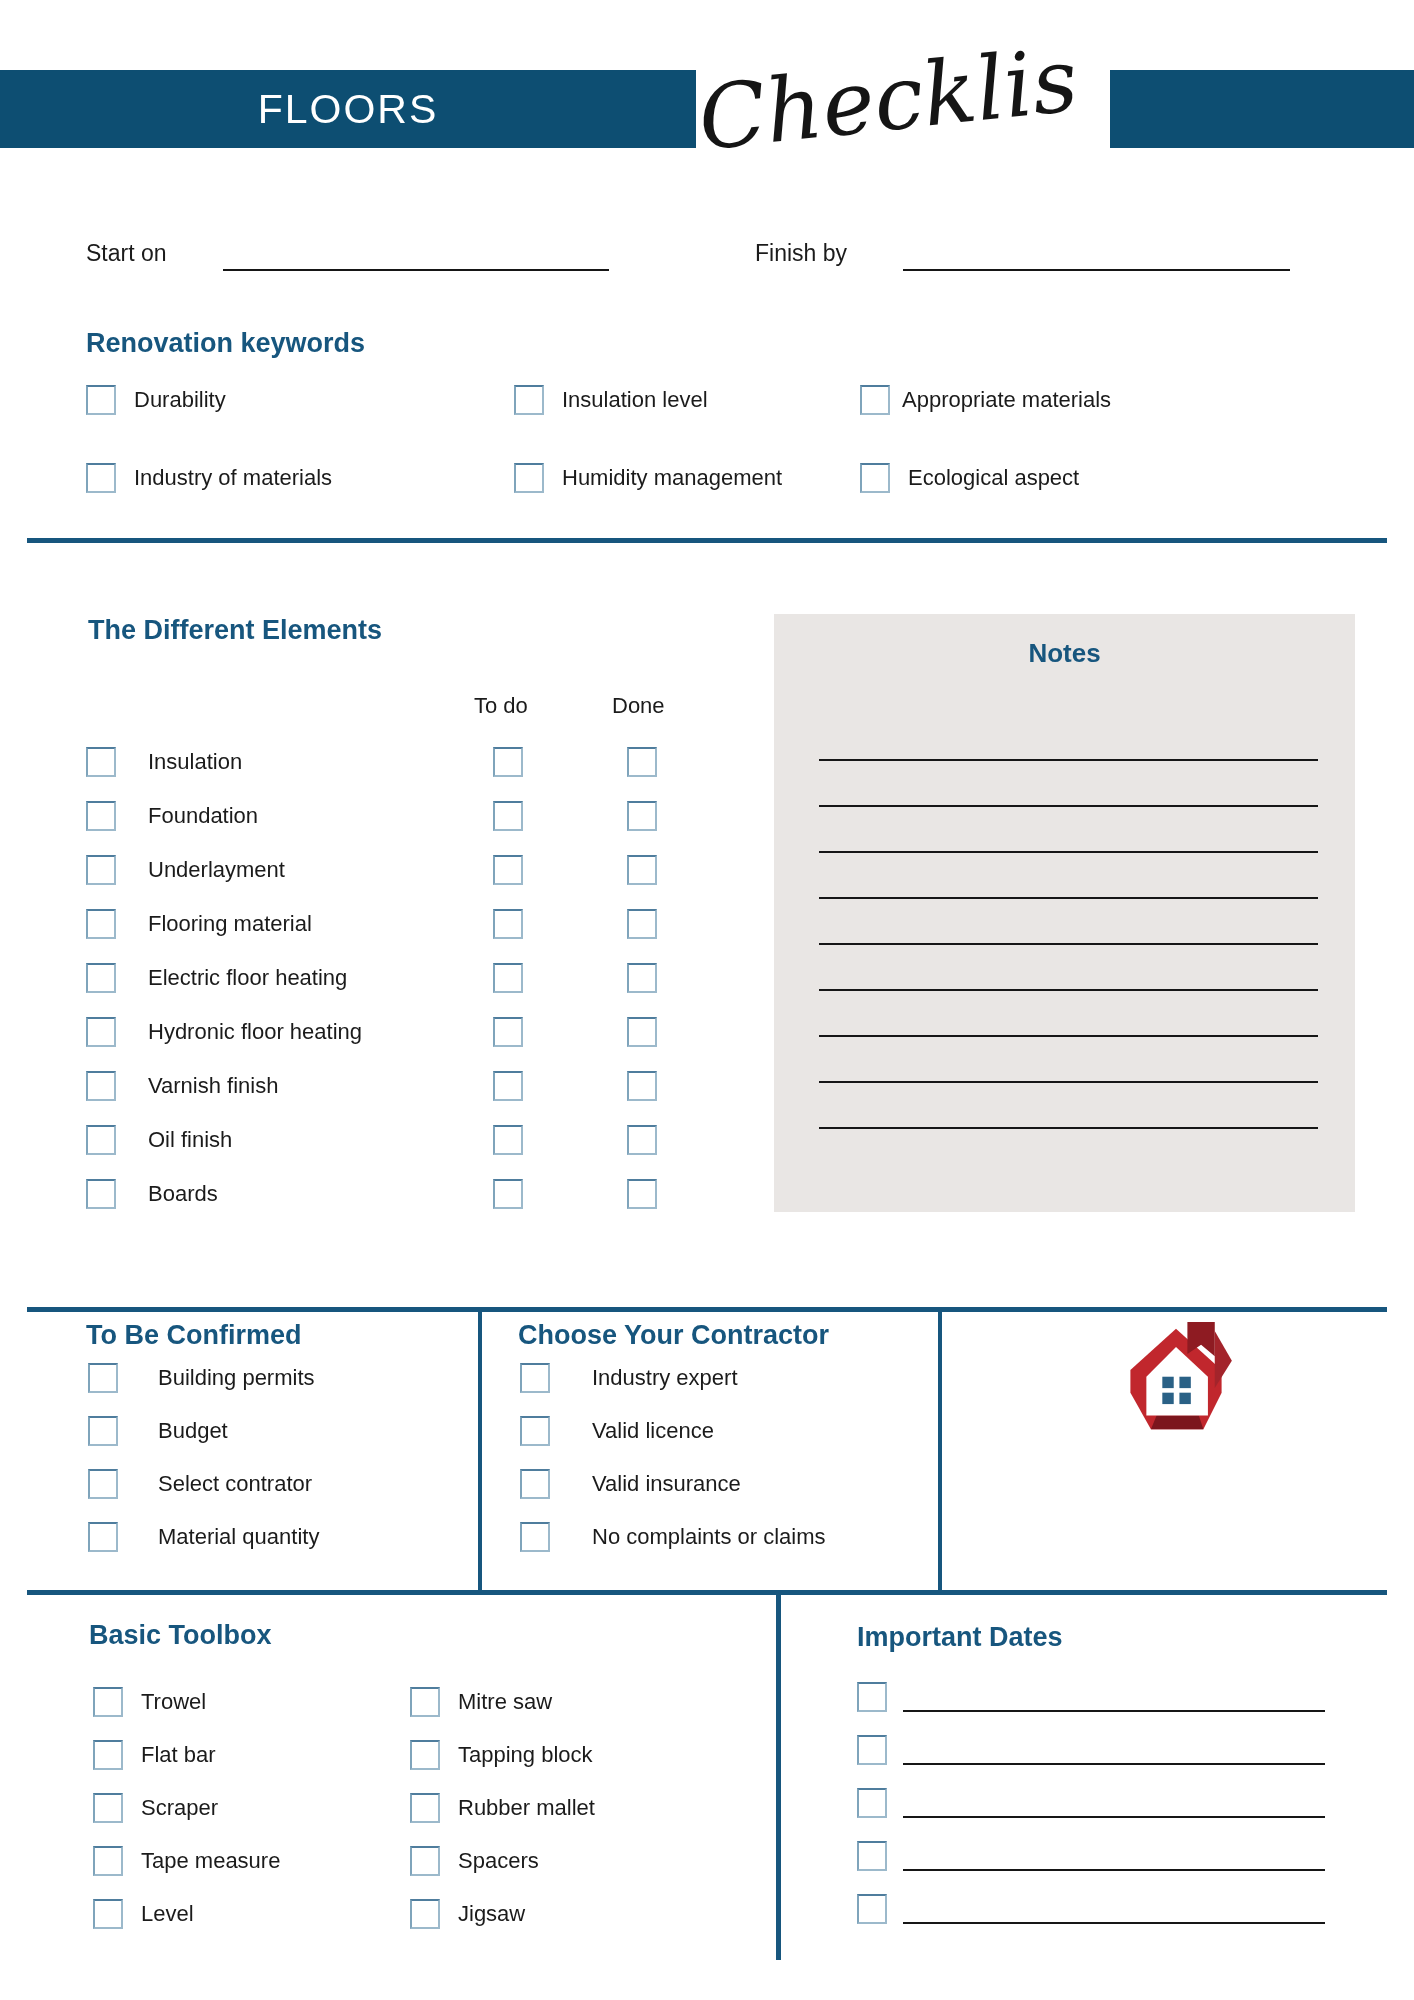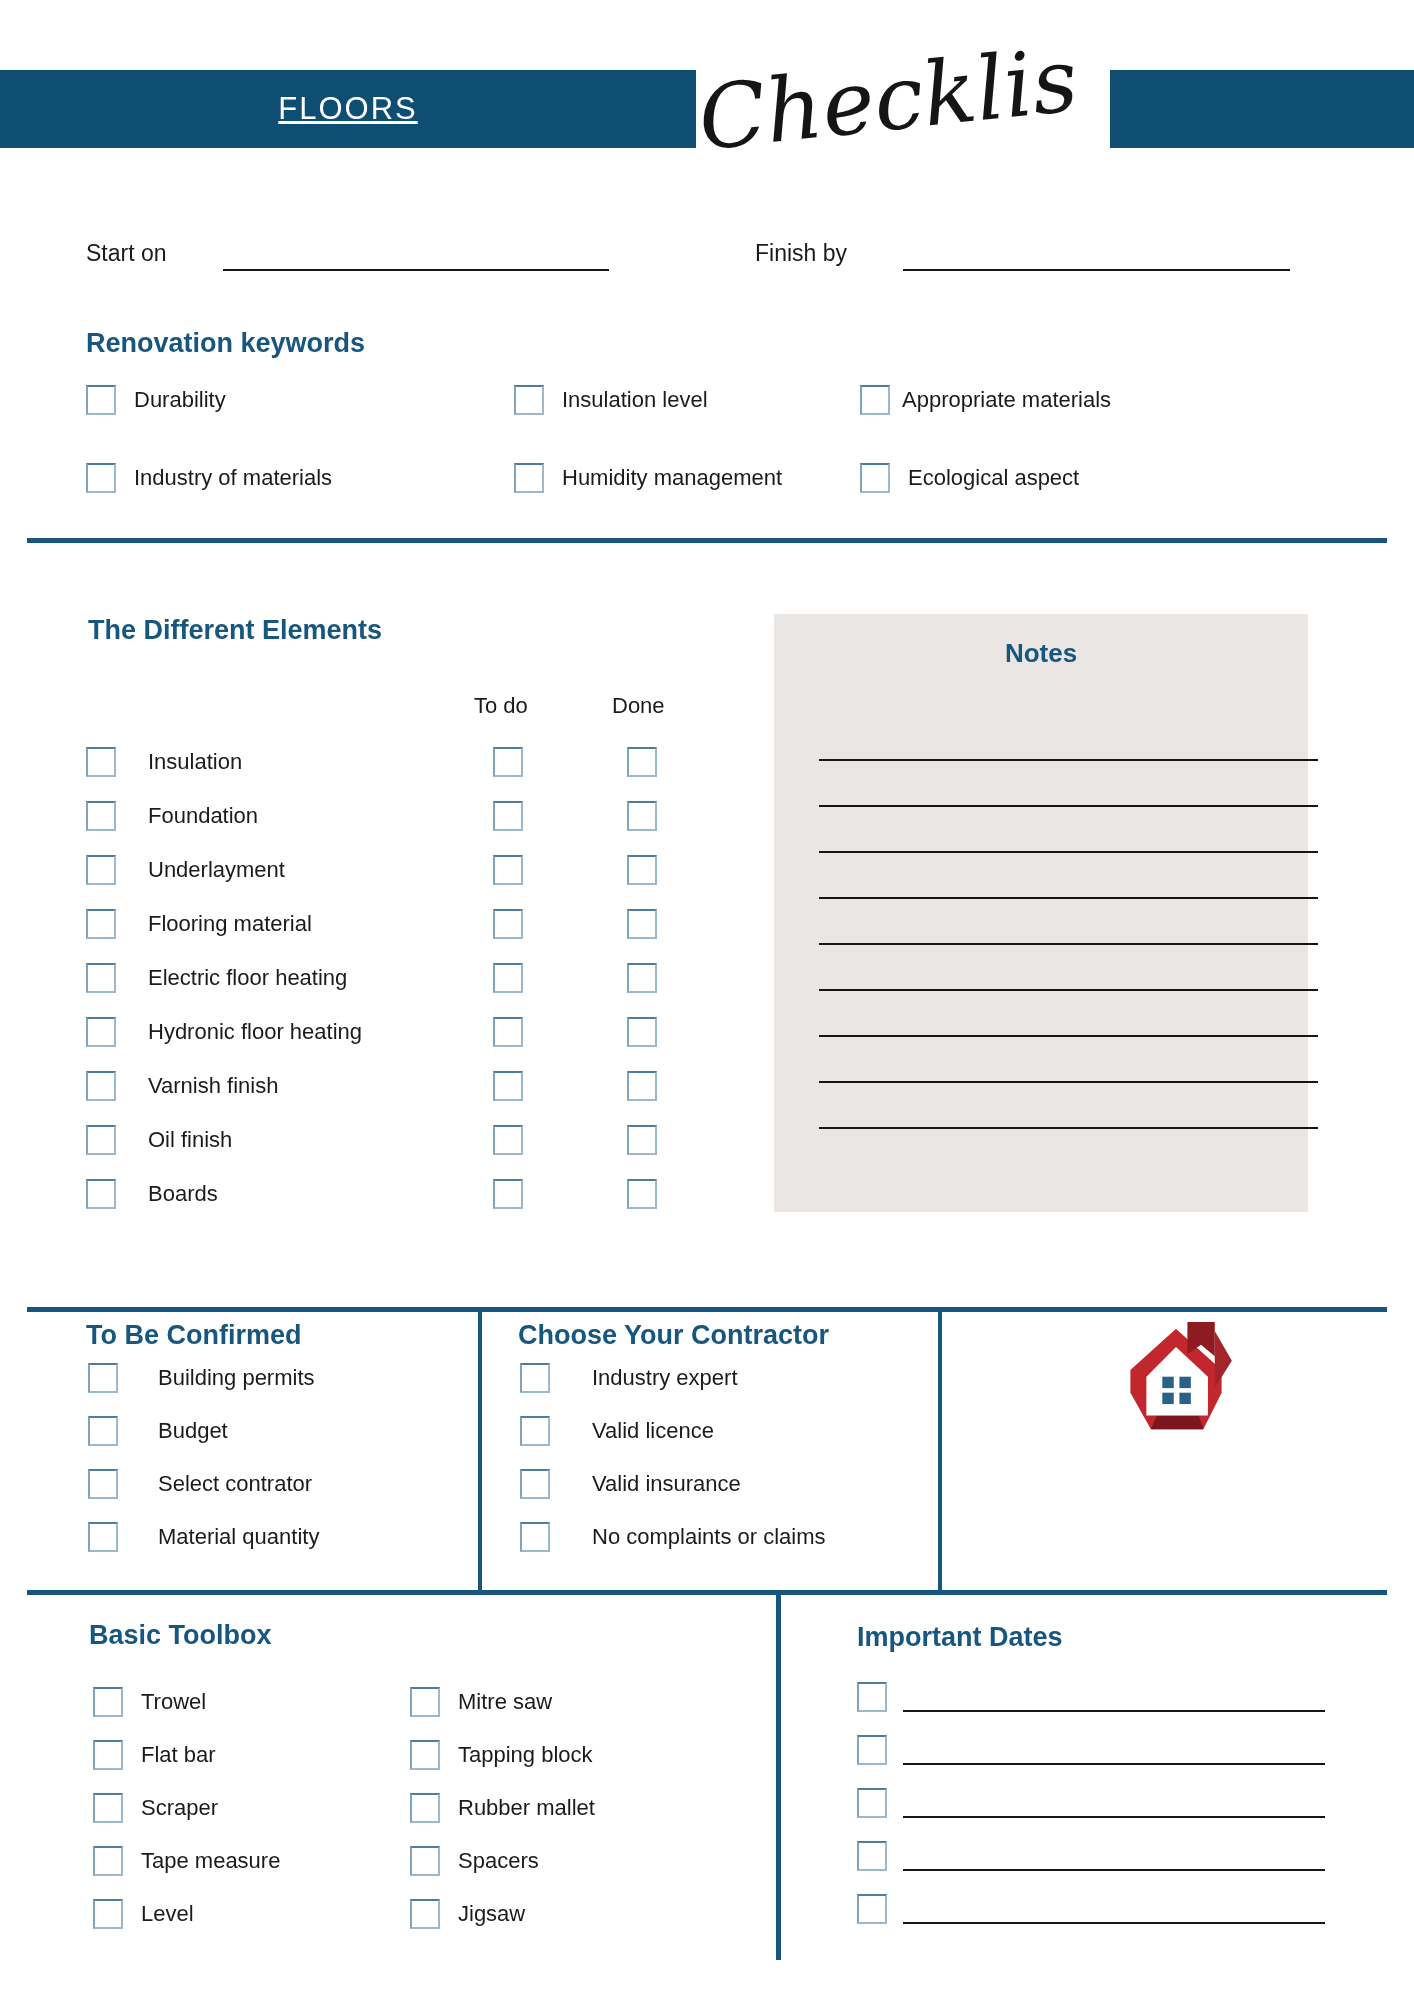--- a/index.html
+++ b/index.html
@@ -6,21 +6,21 @@
   body{
     width:1414px;height:2000px;position:relative;background:#ffffff;
     font-family:"Liberation Sans", sans-serif;color:#1b1b1b;overflow:hidden;
   }
   .abs{position:absolute;}
 
   
   .bar{background:#0d4e72;}
   .bar-left{left:0;top:70px;width:696px;height:78px;display:flex;align-items:center;justify-content:center;}
   .bar-right{left:1110px;top:70px;width:304px;height:78px;}
-  .floors{color:#ffffff;font-size:31px;letter-spacing:2px;font-weight:400;text-decoration:underline;}
+  .floors{color:#ffffff;font-size:41px;letter-spacing:2px;font-weight:400;}
   .script-wrap{left:690px;top:18px;width:390px;height:165px;}
 
   
   .wline{position:absolute;height:0;border-bottom:2px solid #161616;}
 
   .label-lg{font-size:23px;}
   .h-blue{color:#17567e;font-weight:bold;font-size:27px;}
 
   
   .cb{
@@ -40,21 +40,21 @@
   .vdiv{position:absolute;width:4px;background:#17567e;}
 
   
   .elements-rows{left:86px;top:747px;width:660px;display:flex;flex-direction:column;gap:24px;}
   .elements-rows .lab{margin-left:32px;}
   .cb-todo{position:absolute;left:407px;top:0;}
   .cb-done{position:absolute;left:541px;top:0;}
   .colhead{font-size:22px;color:#1b1b1b;}
 
   
-  .notes{left:774px;top:614px;width:534px;height:598px;background:#e9e6e4;}
+  .notes{left:774px;top:614px;width:581px;height:598px;background:#e9e6e4;}
   .notes-title{display:block;text-align:center;margin-top:24px;font-size:26px;}
   .notes-lines{position:absolute;left:45px;top:145px;width:499px;display:flex;flex-direction:column;gap:44px;}
   .notes-line{height:0;border-bottom:2px solid #161616;}
 
   
   .confirm-rows{left:88px;top:1363px;width:380px;display:flex;flex-direction:column;gap:23px;justify-content:flex-end;}
   .confirm-rows .lab{margin-left:40px;}
   .contractor-rows{left:520px;top:1363px;width:400px;display:flex;flex-direction:column;gap:23px;}
   .contractor-rows .lab{margin-left:42px;}
 

